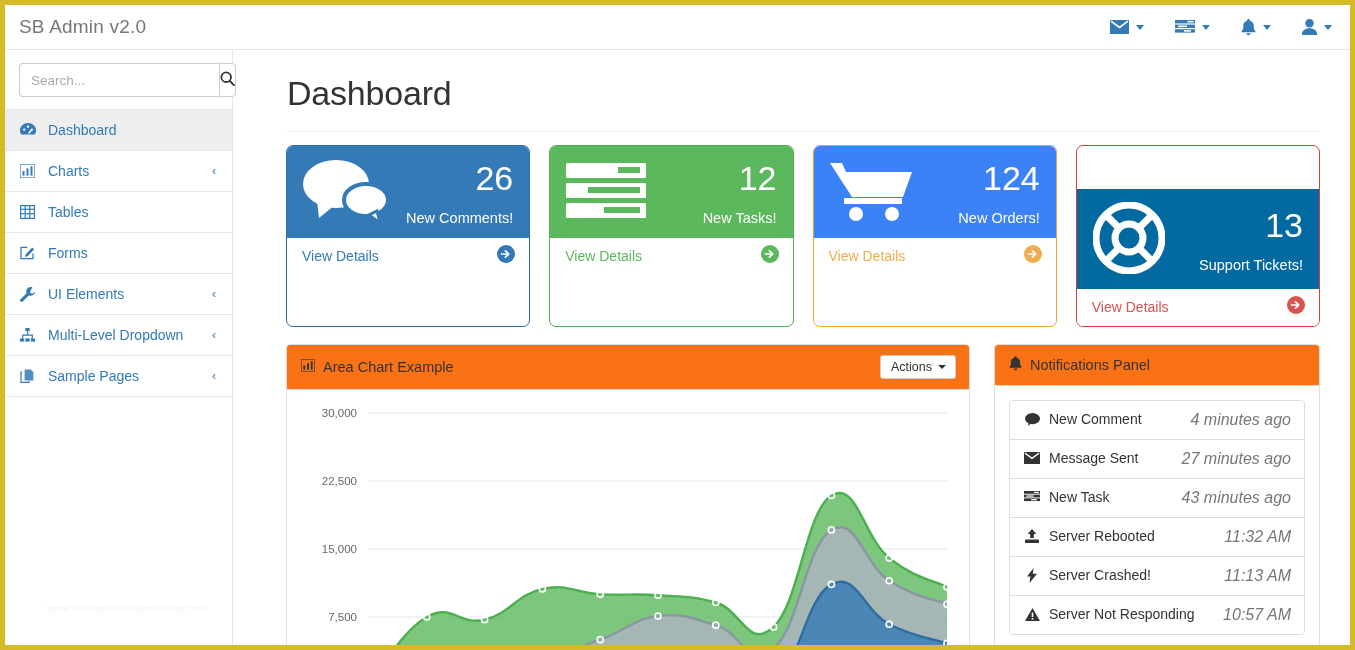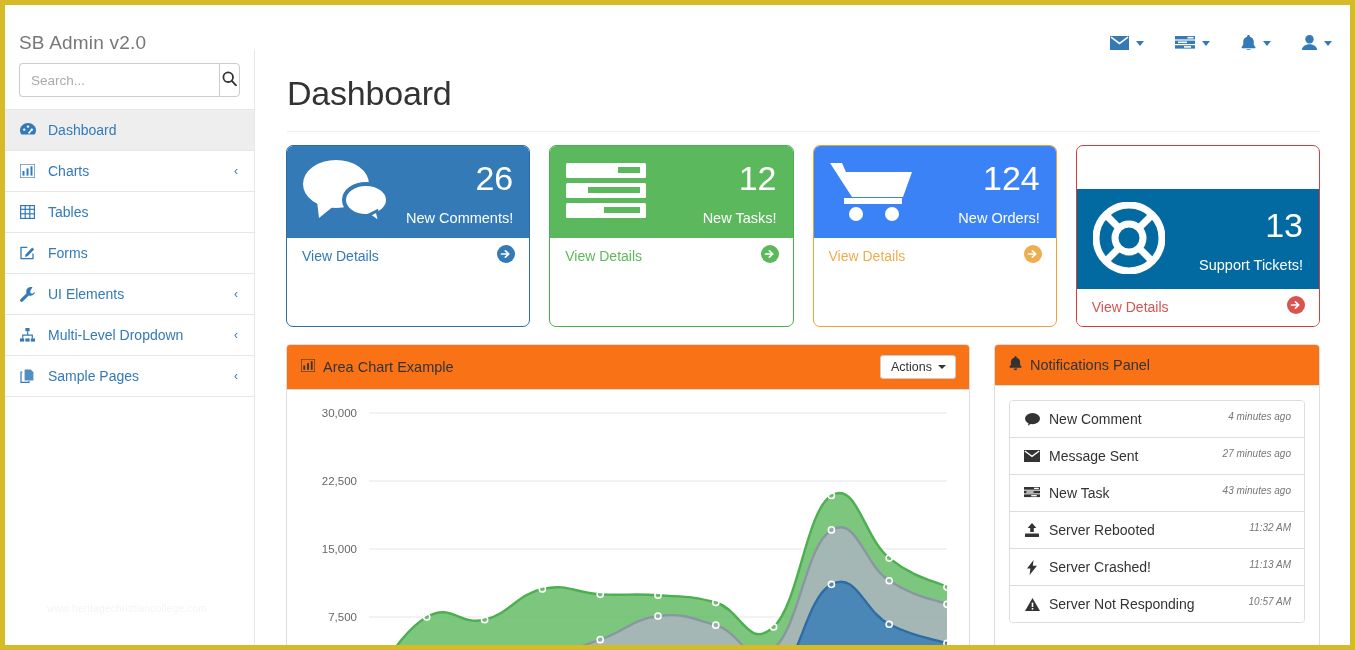--- a/index.html
+++ b/index.html
@@ -13,21 +13,21 @@
   .frame {
     position: absolute; inset: 0;
     border: 5px solid #d6bb28;
     background: #fff;
     overflow: hidden;
   }
   .inner { position: absolute; inset: 0; overflow: hidden; background:#fff; }
 
   
   .navbar {
-    position: absolute; top: 16px; left: 0; right: 0; height: 45px;
+    position: absolute; top: 0; left: 0; right: 0; height: 45px;
     background: #fff; border-bottom: 1px solid #e7e7e7;
     display: flex; align-items: center; justify-content: space-between;
   }
   .brand {
     padding-left: 14px;
     font-size: 19px; color: #777; font-weight: 400; letter-spacing: .2px;
   }
   .nav-right { display: flex; align-items: center; padding-right: 18px; gap: 31px; }
   .nav-item {
     display: flex; align-items: center; gap: 7px;
@@ -35,21 +35,21 @@
   }
   .nav-item svg { display: block; }
   .caret {
     width: 0; height: 0;
     border-left: 4px solid transparent; border-right: 4px solid transparent;
     border-top: 5px solid #337ab7;
   }
 
   
   .sidebar {
-    position: absolute; top: 45px; left: 0; bottom: 0; width: 250px;
+    position: absolute; top: 45px; left: 0; bottom: 0; width: 228px;
     background: #fff; border-right: 1px solid #e7e7e7;
   }
   .search-wrap { padding: 13px 14px 12px 14px; }
   .search-group { display: flex; height: 34px; }
   .search-input {
     flex: 1; border: 1px solid #ccc; border-right: none;
     border-radius: 4px 0 0 4px;
     padding: 0 11px; font-size: 13.5px; color: #555;
     font-family: "Liberation Sans", sans-serif; outline: none;
   }
@@ -140,21 +140,21 @@
   .notif-body { padding: 14px 14px 0 14px; height: 289px; overflow: hidden; }
   .notif-list { border: 1px solid #ddd; border-radius: 4px; overflow: hidden; }
   .notif-item {
     display: flex; align-items: flex-start; justify-content: space-between;
     padding: 10px 13px 10px 14px; border-bottom: 1px solid #ddd;
     font-size: 14px; color: #333; cursor: pointer; background: #fff;
   }
   .notif-item:last-child { border-bottom: none; }
   .notif-left { display: flex; align-items: center; gap: 9px; }
   .notif-ico { width: 16px; display: flex; align-items: center; justify-content: center; color: #333; }
-  .notif-time { font-size: 10px; color: #777; font-style: italic; white-space: nowrap; }
+  .notif-time { font-size: 16px; color: #777; font-style: italic; white-space: nowrap; }
 
   
   .chart-wrap { position: relative; width: 100%; height: 100%; }
   .chart-svg { display: block; }
   .ytick { font-size: 11.5px; fill: #666; font-family: "Liberation Sans", sans-serif; }
 
   
   .watermark {
     position: absolute; left: 42px; top: 598px;
     font-size: 10px; color: #f4f4f4; letter-spacing: .3px;

